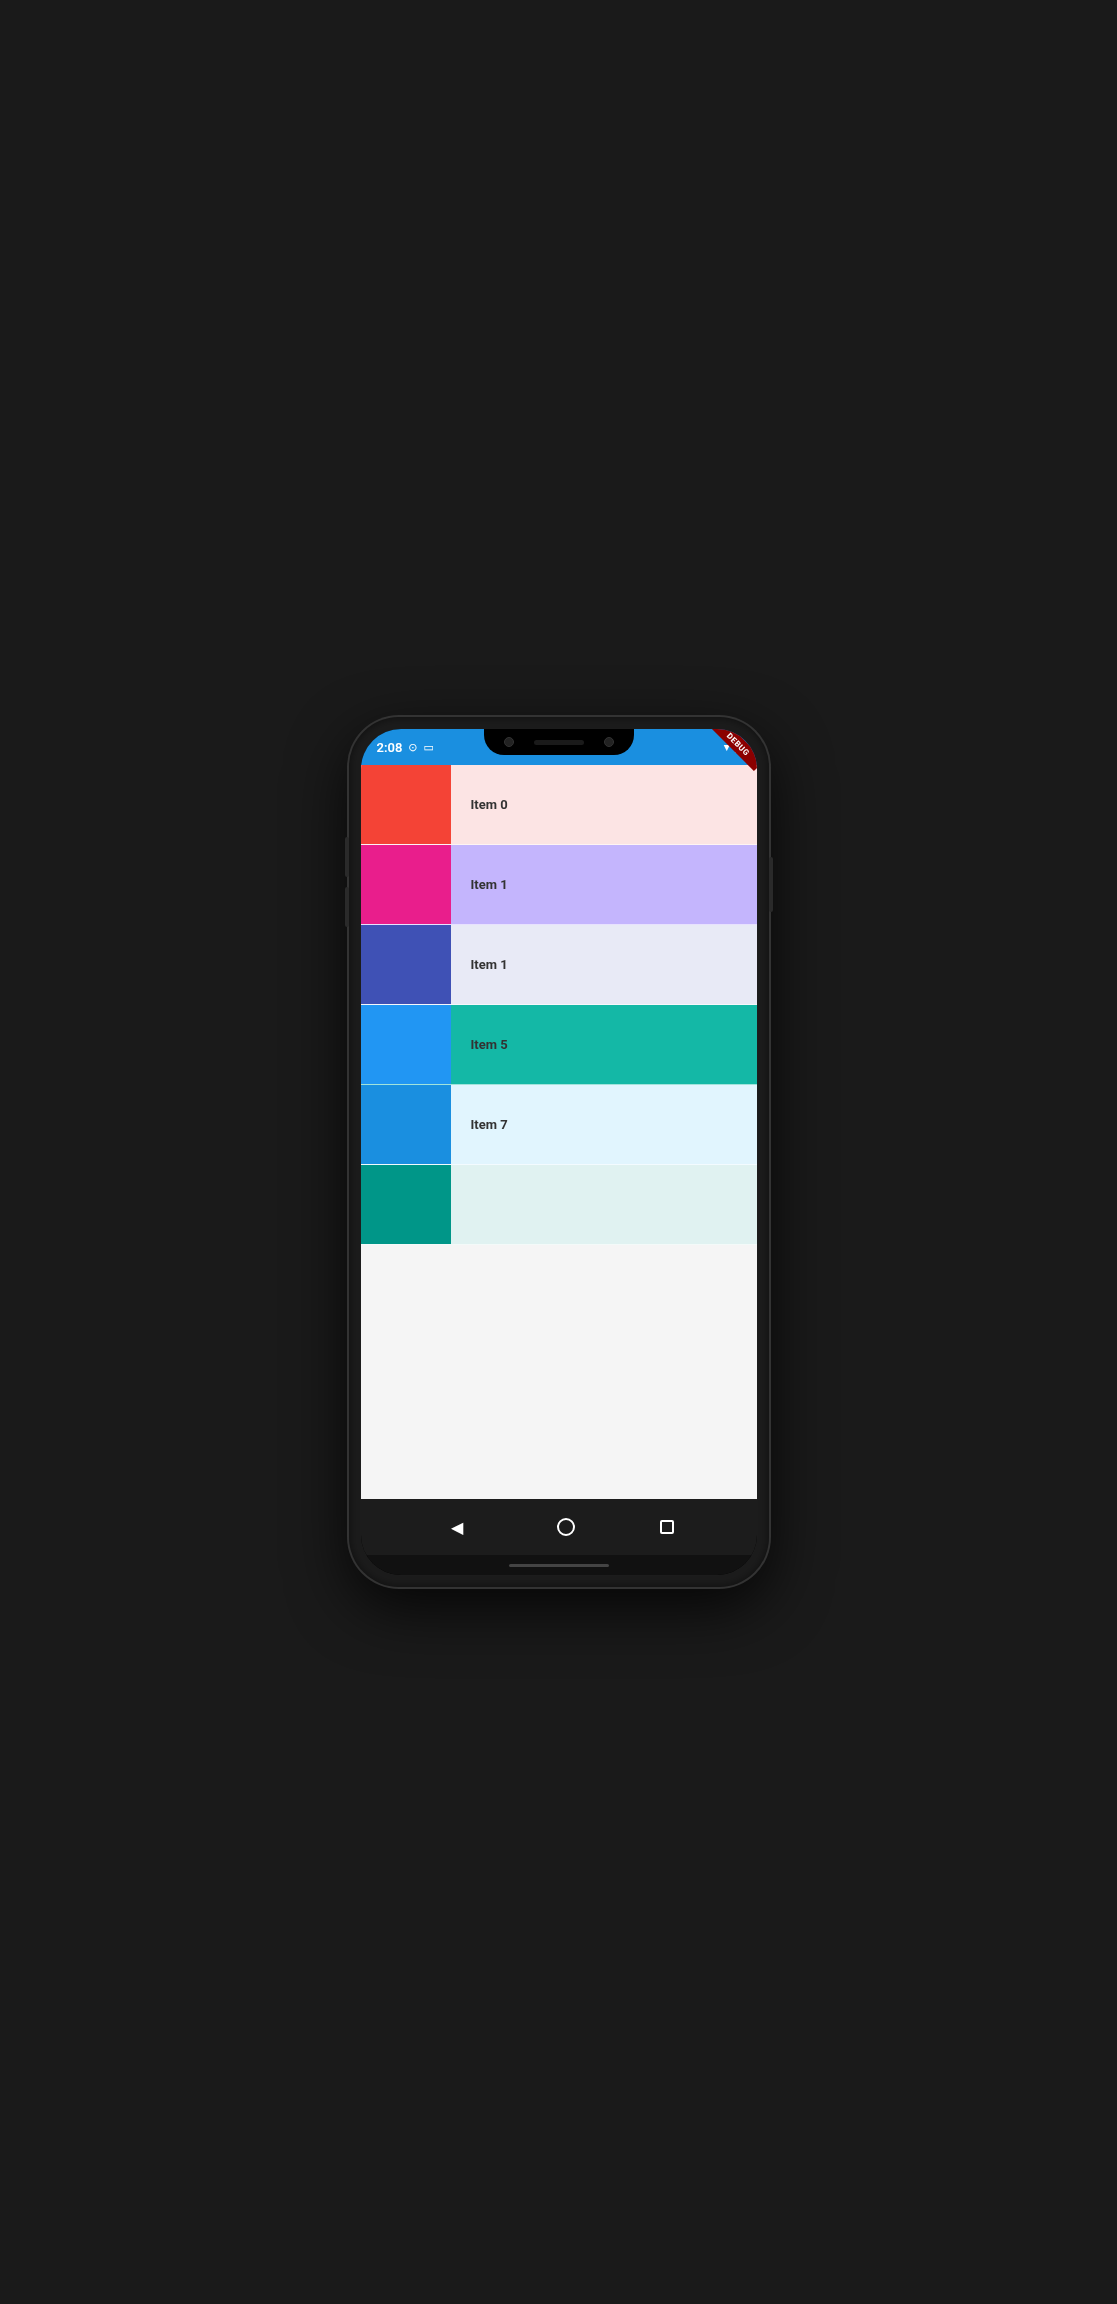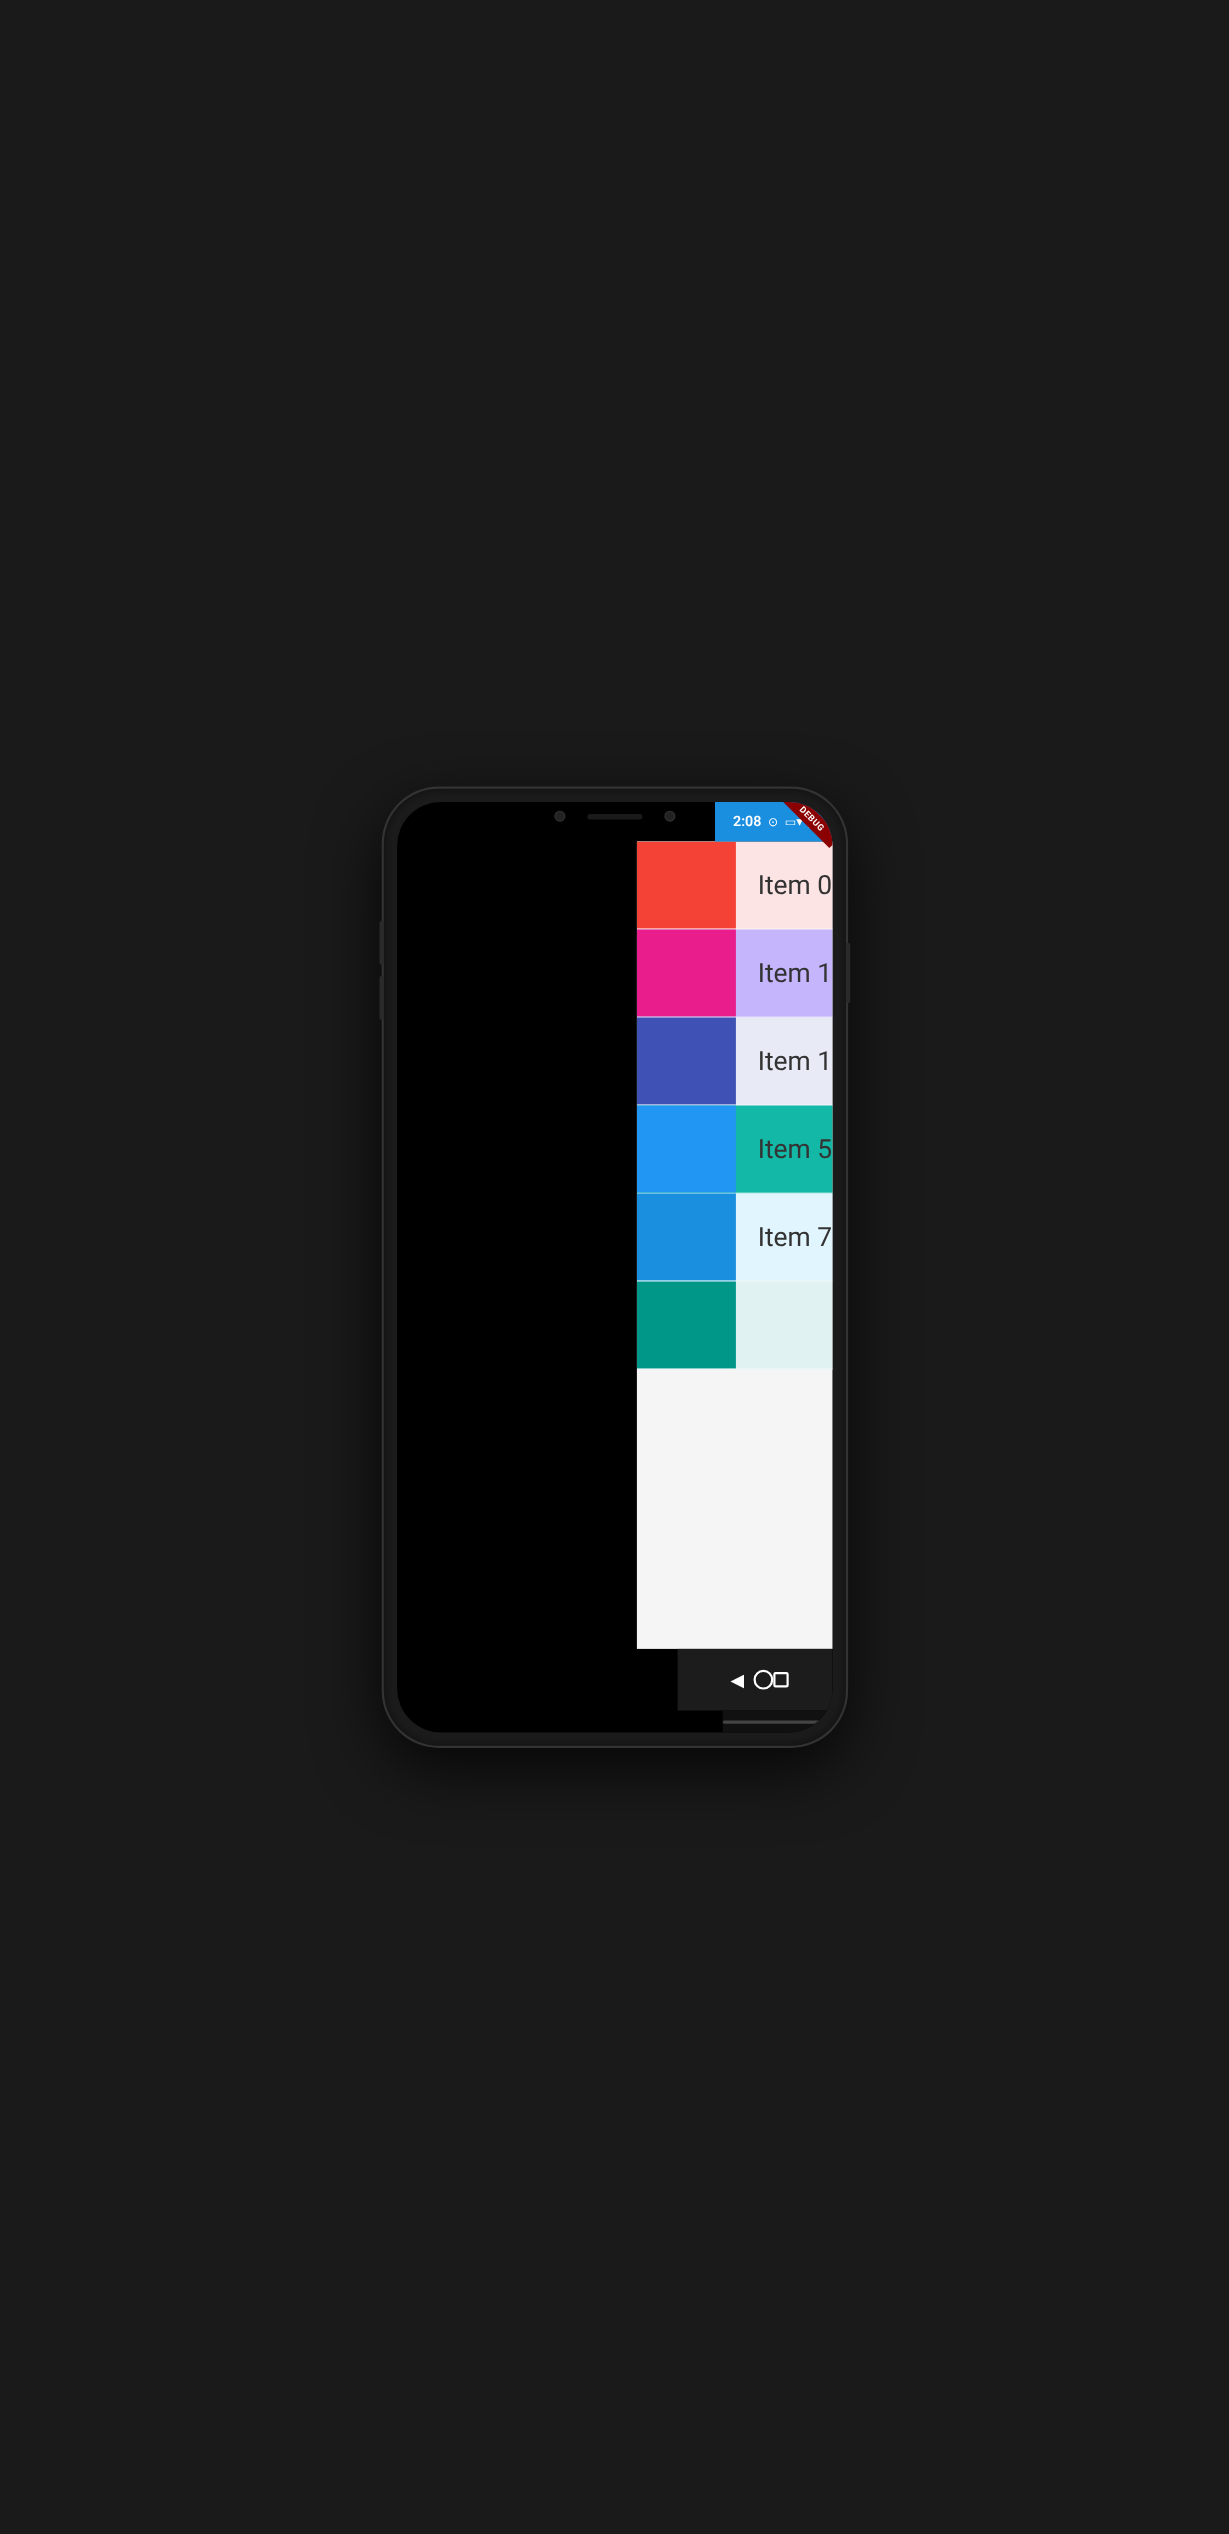--- a/index.html
+++ b/index.html
@@ -22,21 +22,20 @@
     }
     .phone-inner {
       width: 100%;
       height: 100%;
       background: #000;
       border-radius: 40px;
       overflow: hidden;
       position: relative;
       display: flex;
       flex-direction: column;
-      align-items: flex-end;
     }
     
     .status-bar {
       background: #1a8fe0;
       height: 36px;
       display: flex;
       align-items: center;
       justify-content: space-between;
       padding: 0 16px;
       position: relative;
@@ -146,23 +145,23 @@
       position: relative;
     }
     .list-item-color-box {
       width: 90px;
       height: 100%;
       flex-shrink: 0;
     }
     .list-item-text {
       flex: 1;
       padding-left: 20px;
-      font-size: 24px;
+      font-size: 13px;
       color: #333;
-      font-weight: 400;
+      font-weight: 700;
     }
     
     .nav-bar {
       background: #1c1c1c;
       height: 56px;
       display: flex;
       align-items: center;
       justify-content: space-around;
       padding: 0 40px;
     }

